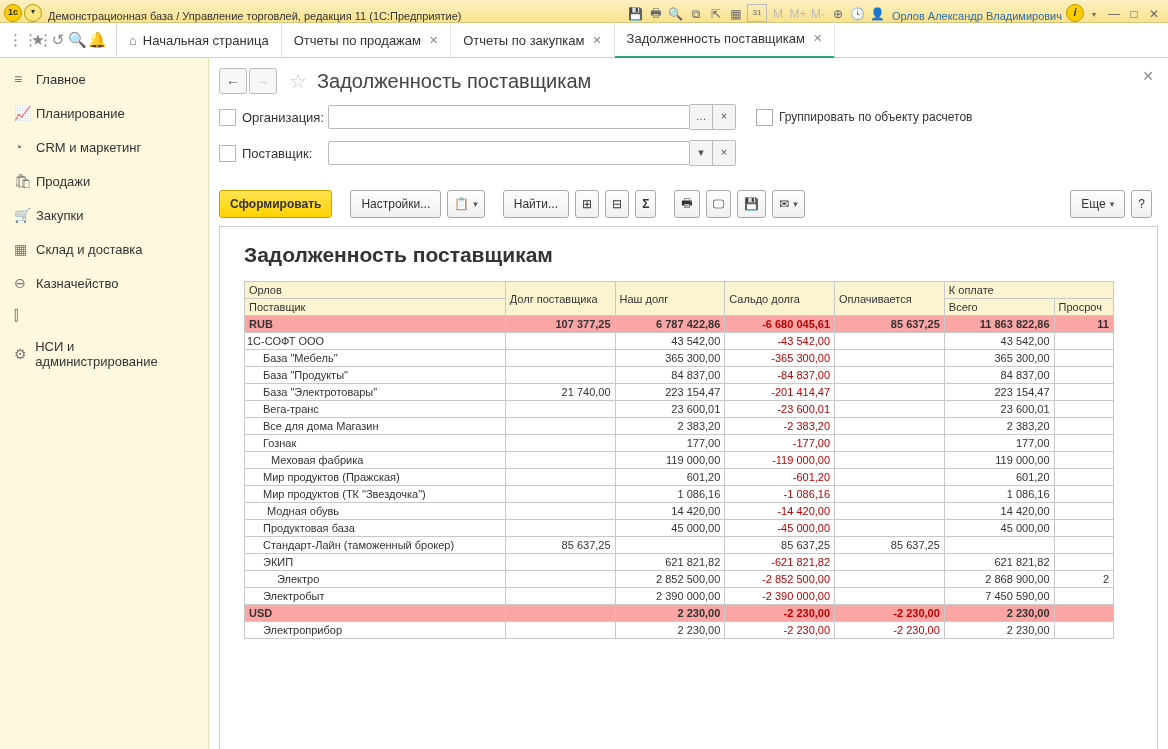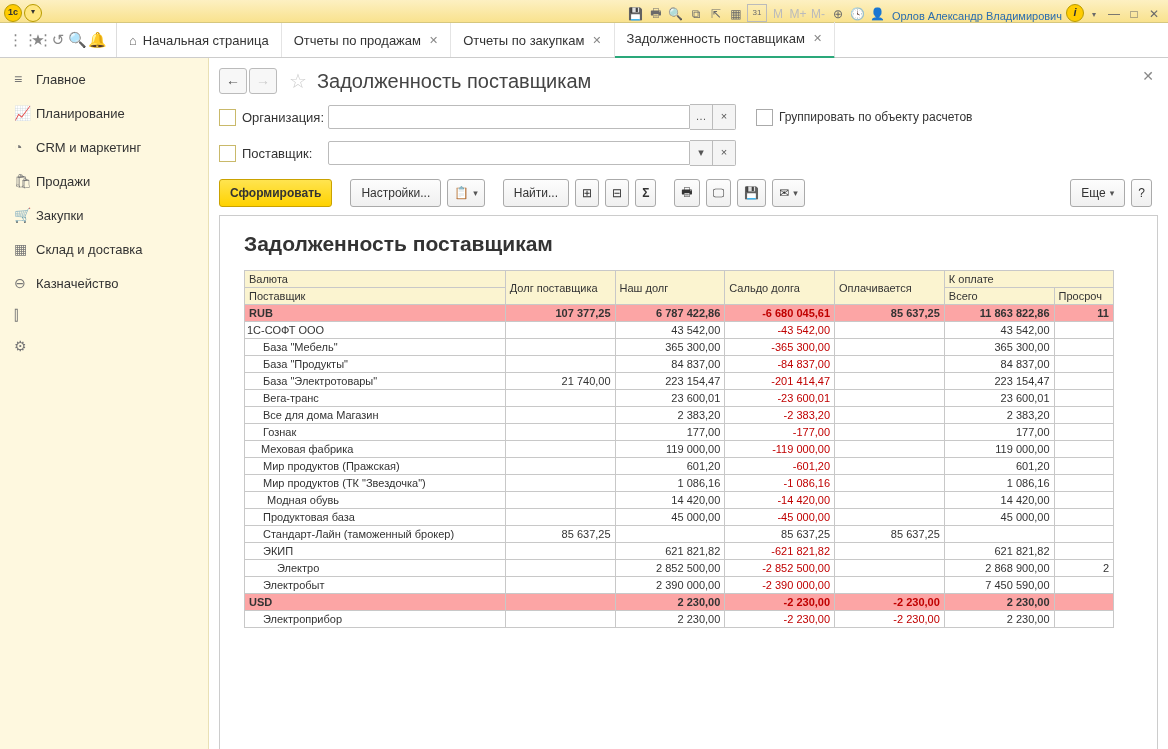--- a/index.html
+++ b/index.html
@@ -34,21 +34,21 @@
 .chk.simple{border:1px solid #aaa}
 .flabel{width:86px;font-size:13px}
 .combo{display:flex;align-items:center;height:24px}
 .combo input{height:22px;border:1px solid #bbb;border-radius:2px 0 0 2px;padding:0 4px;font-size:12px;width:352px;background:#fff}
 .combo .cb{width:22px;height:24px;border:1px solid #bbb;border-left:none;background:#f4f4f4;text-align:center;line-height:22px;font-size:11px;color:#555}
 .combo .cb:last-child{border-radius:0 2px 2px 0}
 .btn{height:26px;border:1px solid #aaa;border-radius:3px;background:linear-gradient(#fdfdfd,#f0f0f0);padding:0 10px;font-size:12px;display:inline-flex;align-items:center;margin-right:6px;cursor:pointer;color:#333}
 .btn.primary{background:linear-gradient(#ffe450,#ffd200);border-color:#caa200;font-weight:bold;color:#333}
 .btn.icon{padding:0 6px}
 .btn .dd{margin-left:4px;font-size:9px;color:#555}
-.btnrow{display:flex;align-items:center;margin-top:11px}
+.btnrow{display:flex;align-items:center;margin-top:22px}
 .btnrow .gap{width:12px}
 .btnrow .spacer{flex:1}
 .report-wrap{flex:1;border:1px solid #ccc;margin-top:8px;overflow:auto;position:relative;background:#fff}
 .report-inner{padding:12px 12px 20px 24px}
 .rep-title{font-size:21px;font-weight:bold;color:#333;margin:4px 0 14px 0}
 table.rep{border-collapse:collapse;font-size:11px;width:870px}
 table.rep th,table.rep td{border:1px solid #c8c8c8;padding:1px 4px;height:14px;text-align:left;white-space:nowrap;overflow:hidden}
 table.rep th{background:#fbf4d0;font-weight:normal}
 table.rep td.num{text-align:right}
 table.rep td.neg{color:#c00000;text-align:right}
@@ -56,20 +56,21 @@
 .tree-cell{position:relative}
 .col-name{width:250px}
 .col-v{width:100px}
 </style>
 </head>
 <body>
 
 <div class="titlebar">
   <div class="logo">1c</div>
   <div class="dd">▾</div>
+  <div class="title">Демонстрационная база / Управление торговлей, редакция 11 (1С:Предприятие)</div>
   <div class="spacer"></div>
   <div class="tbtn">💾</div>
   <div class="tbtn">🖶</div>
   <div class="tbtn">🔍</div>
   <div class="tbtn">⧉</div>
   <div class="tbtn">⇱</div>
   <div class="tbtn">▦</div>
   <div class="tbtn" style="border:1px solid #bbb;font-size:8px;line-height:14px">31</div>
   <div class="tbtn" style="color:#bbb">M</div>
   <div class="tbtn" style="color:#bbb">M+</div>
@@ -140,20 +141,21 @@
       </div>
       <div class="sb-item">
         <span class="ic">⊖</span>
         <span>Казначейство</span>
       </div>
       <div class="sb-item multi">
         <span class="ic">⫿</span>
       </div>
       <div class="sb-item multi">
         <span class="ic">⚙</span>
+        <span>НСИ и администрирование</span>
       </div>
     </div>
 
   <div class="content">
     <div class="close-x">✕</div>
     <div class="hdr-row">
       <div class="navbtn">←</div>
       <div class="navbtn" style="color:#ccc">→</div>
       <div class="star">☆</div>
       <div class="page-title">Задолженность поставщикам</div>
@@ -212,21 +214,21 @@
         </div>
       <div class="btn icon">?</div>
     </div>
 
     <div class="report-wrap">
       <div class="report-inner">
         <div class="rep-title">Задолженность поставщикам</div>
         <table class="rep" id="rep-table">
             <tbody>
               <tr>
-                <th rowspan="1" class="col-name">Валюта</th>
+                <th rowspan="1" class="col-name">Орлов</th>
                 <th rowspan="2" class="col-v">Долг поставщика</th>
                 <th rowspan="2" class="col-v">Наш долг</th>
                 <th rowspan="2" class="col-v">Сальдо долга</th>
                 <th rowspan="2" class="col-v">Оплачивается</th>
                 <th colspan="2">К оплате</th>
               </tr>
               <tr>
                 <th class="col-name">Поставщик</th>
                 <th class="col-v">Всего</th>
                 <th style="width:50px">Просроч</th>
@@ -297,21 +299,21 @@
               <tr>
                 <td style="padding-left:18px">Гознак</td>
                 <td class="num"></td>
                 <td class="num">177,00</td>
                 <td class="neg">-177,00</td>
                 <td class="num"></td>
                 <td class="num">177,00</td>
                 <td class="num"></td>
               </tr>
               <tr>
-                <td style="padding-left:16px">Меховая фабрика</td>
+                <td style="padding-left:26px">Меховая фабрика</td>
                 <td class="num"></td>
                 <td class="num">119 000,00</td>
                 <td class="neg">-119 000,00</td>
                 <td class="num"></td>
                 <td class="num">119 000,00</td>
                 <td class="num"></td>
               </tr>
               <tr>
                 <td style="padding-left:18px">Мир продуктов (Пражская)</td>
                 <td class="num"></td>

